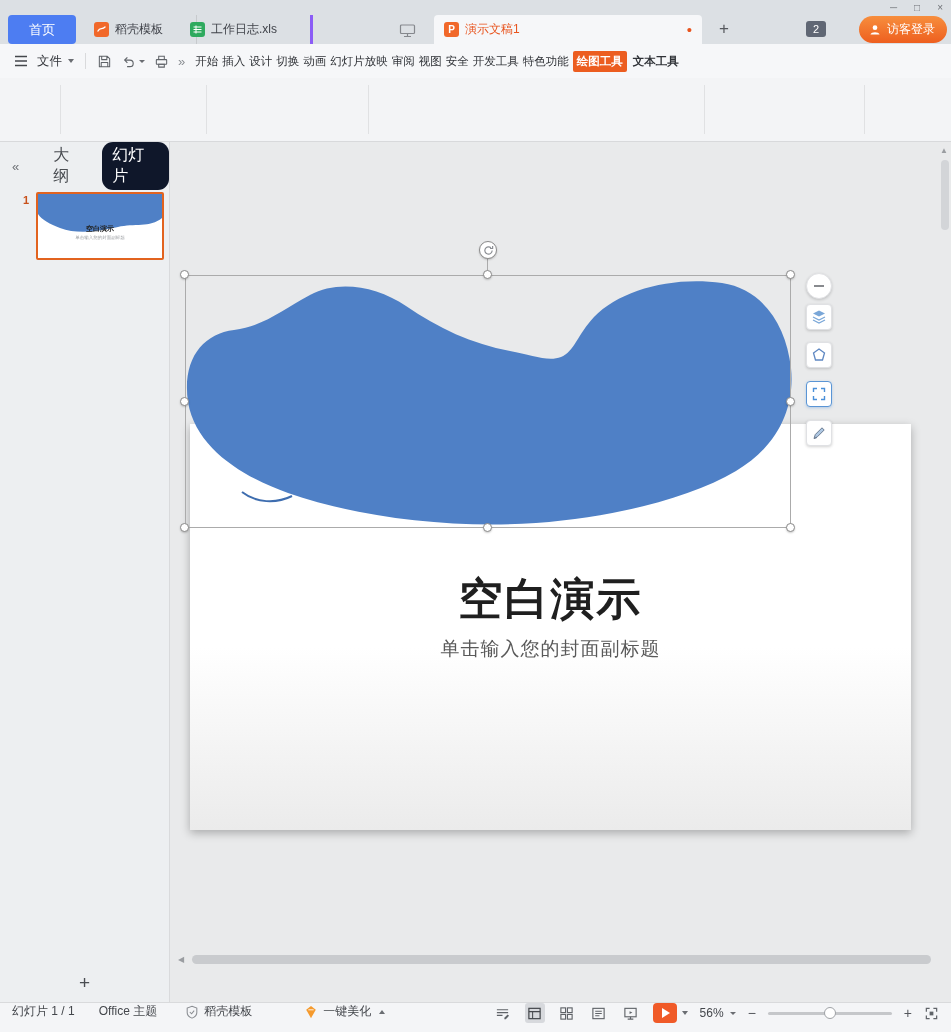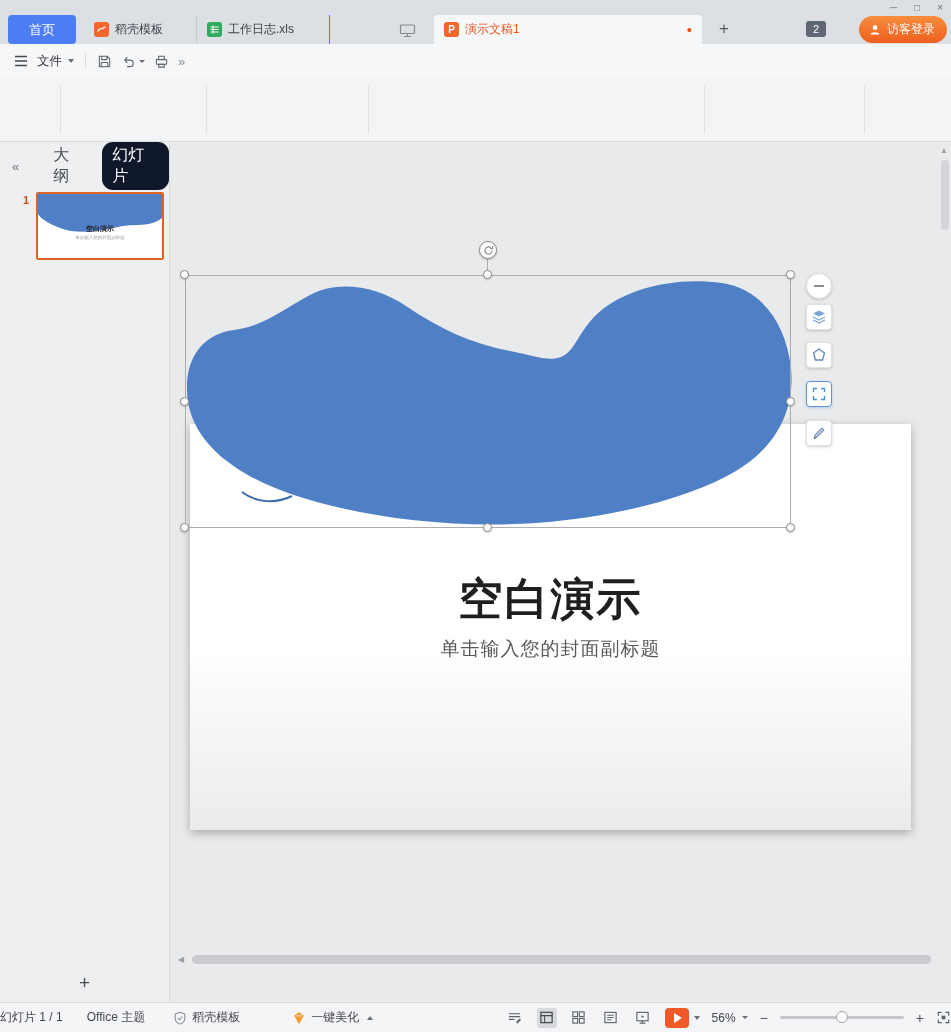--- a/index.html
+++ b/index.html
@@ -10,21 +10,21 @@
   .caret.up{border-top:none;border-bottom:4px solid #6a6d72}
   .caret.sm{border-left-width:3px;border-right-width:3px;border-top-width:3.5px}
 
   
   .titlebar{position:absolute;top:0;left:0;right:0;height:44px;background:#dce0e4}
   .win-controls{position:absolute;top:0;right:8px;height:15px;display:flex;gap:17px;align-items:center;color:#6f7playe277;color:#6f7277;font-size:10px}
   .win-controls span{cursor:default}
   .home-tab{position:absolute;left:8px;top:15px;width:68px;height:29px;background:#4d7df2;border-radius:4px;color:#fff;font-size:13px;display:flex;align-items:center;justify-content:center}
   .doc-tab{position:absolute;top:15px;height:29px;display:flex;align-items:center;gap:6px;padding:0 10px;font-size:12px;color:#40434a}
   .doc-tab.t1{left:84px;width:113px;border-right:1px solid #c7cacd}
-  .doc-tab.t2{left:197px;width:133px;border-right:1px solid #8b5cf6}
+  .doc-tab.t2{left:180px;width:133px;border-right:3px solid #8b5cf6}
   .doc-tab.active{left:434px;width:268px;background:#f6f7f9;border-radius:4px 4px 0 0;color:#e8541e}
   .tab-ic{width:15px;height:15px;border-radius:3px;display:flex;align-items:center;justify-content:center}
   .unsaved{margin-left:auto;color:#e8541e;font-size:15px;line-height:1}
   .screen-ic{position:absolute;left:399px;top:23px}
   .new-tab{position:absolute;left:712px;top:17px;width:24px;height:24px;display:flex;align-items:center;justify-content:center;font-size:17px;color:#55585d}
   .msg-badge{position:absolute;left:806px;top:21px;width:20px;height:16px;background:#606774;border-radius:3px;color:#fff;font-size:11px;display:flex;align-items:center;justify-content:center}
   .login-btn{position:absolute;right:4px;top:16px;height:27px;padding:0 12px 0 9px;border-radius:14px;background:linear-gradient(180deg,#f78e3d,#ee5f1f);color:#fff;font-size:12px;display:flex;align-items:center;gap:5px}
 
   
   .menubar{position:absolute;top:44px;left:0;right:0;height:34px;background:#f6f7f9;display:flex;align-items:center;padding-left:14px}
@@ -97,21 +97,21 @@
   .hscroll{position:absolute;left:8px;right:16px;bottom:3px;height:11px}
   .harrow{position:absolute;left:0;top:1px;font-size:8px;color:#9a9da1}
   .hthumb{position:absolute;left:14px;right:4px;top:1px;height:9px;background:#c9cbce;border-radius:5px}
   .vscroll{position:absolute;right:1px;top:4px;width:12px;text-align:center;font-size:8px;color:#9a9da1}
   .vthumb{position:absolute;right:2px;top:18px;width:8px;height:70px;background:#d3d5d8;border-radius:4px}
 
   
   .notesbar{position:absolute;left:170px;top:968px;right:0;height:34px;background:#eff0f2;border-top:1px solid #dcdde0;display:flex;align-items:center;gap:8px;padding-left:16px;color:#55585d;font-size:12px}
 
   
-  .statusbar{position:absolute;left:0;top:1002px;right:0;height:30px;background:#f4f5f7;border-top:1px solid #d9dadc;display:flex;align-items:center;padding:0 0;font-size:12px;color:#44474c}
+  .statusbar{position:absolute;left:0;top:1002px;right:0;height:30px;background:#f4f5f7;border-top:1px solid #d9dadc;display:flex;align-items:flex-start;padding:0 12px;font-size:12px;color:#44474c}
   .st-group{display:flex;align-items:center;gap:5px}
   .st-theme{margin-left:24px}
   .st-prot{margin-left:28px}
   .st-beauty{margin-left:52px}
   .st-right{margin-left:auto;display:flex;align-items:center;gap:12px}
   .view-ic{width:20px;height:20px;display:flex;align-items:center;justify-content:center;border-radius:3px}
   .view-ic.sel{background:#d7d9dd}
   .play-btn{width:24px;height:20px;background:#f05a28;border-radius:4px;display:flex;align-items:center;justify-content:center}
   .play-tri{width:0;height:0;border-top:5px solid transparent;border-bottom:5px solid transparent;border-left:8px solid #fff;margin-left:2px}
   .zslider{width:124px;height:3px;background:#c5c7ca;border-radius:2px;position:relative}
@@ -196,20 +196,35 @@
             <path d="M4 6.5h5.5a3.5 3.5 0 1 1 0 7H6.5" stroke="#5f6368" fill="none" stroke-width="1.2"></path>
             <path d="M6.8 3.6 4 6.5l2.8 2.9" stroke="#5f6368" fill="none" stroke-width="1.2"></path>
           </svg>
         <span class="caret sm"></span>
       </span>
       <svg width="15" height="15" viewBox="0 0 16 16">
           <rect x="2.5" y="6" width="11" height="5" rx="0.5" stroke="#5f6368" fill="none" stroke-width="1.1"></rect>
           <path d="M5 6V2.5h6V6 M5 11h6v3H5z" stroke="#5f6368" fill="none" stroke-width="1.1"></path>
         </svg>
       <span class="mb-more">»</span>
+    </div>
+    <div class="mb-tabs">
+      <span class="mb-tab">开始</span>
+      <span class="mb-tab">插入</span>
+      <span class="mb-tab">设计</span>
+      <span class="mb-tab">切换</span>
+      <span class="mb-tab">动画</span>
+      <span class="mb-tab">幻灯片放映</span>
+      <span class="mb-tab">审阅</span>
+      <span class="mb-tab">视图</span>
+      <span class="mb-tab">安全</span>
+      <span class="mb-tab">开发工具</span>
+      <span class="mb-tab">特色功能</span>
+      <span class="mb-tab active">绘图工具</span>
+      <span class="mb-tab strong">文本工具</span>
     </div>
   </div>
 
   <div class="ribbon">
     <div class="shapes-btn">
       <svg width="28" height="22" viewBox="0 0 28 22">
           <path d="M6 4C12 0 24 2 25.5 8.5 27 15 20 20 12 20 5 20 1.5 16 2.5 10.5 3.1 7.4 4 5.3 6 4z" stroke="#d98b57" fill="#fdf3ec" stroke-width="1.4"></path>
         </svg>
       <span class="lbl-row">
           <span>形状</span>

